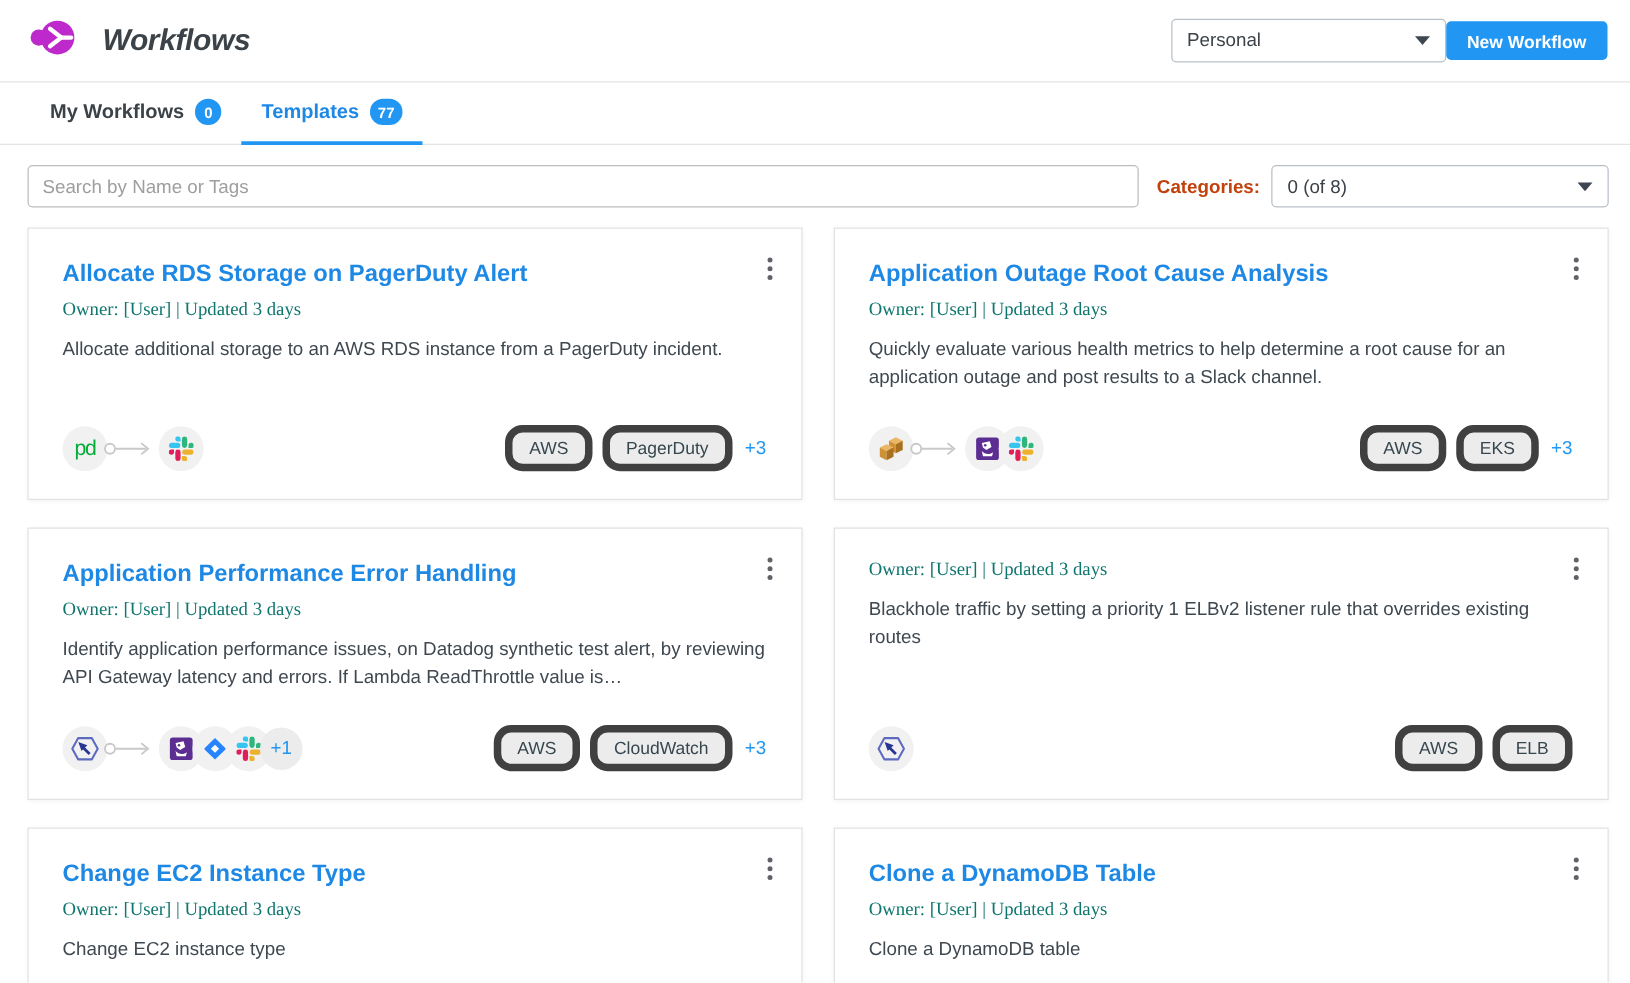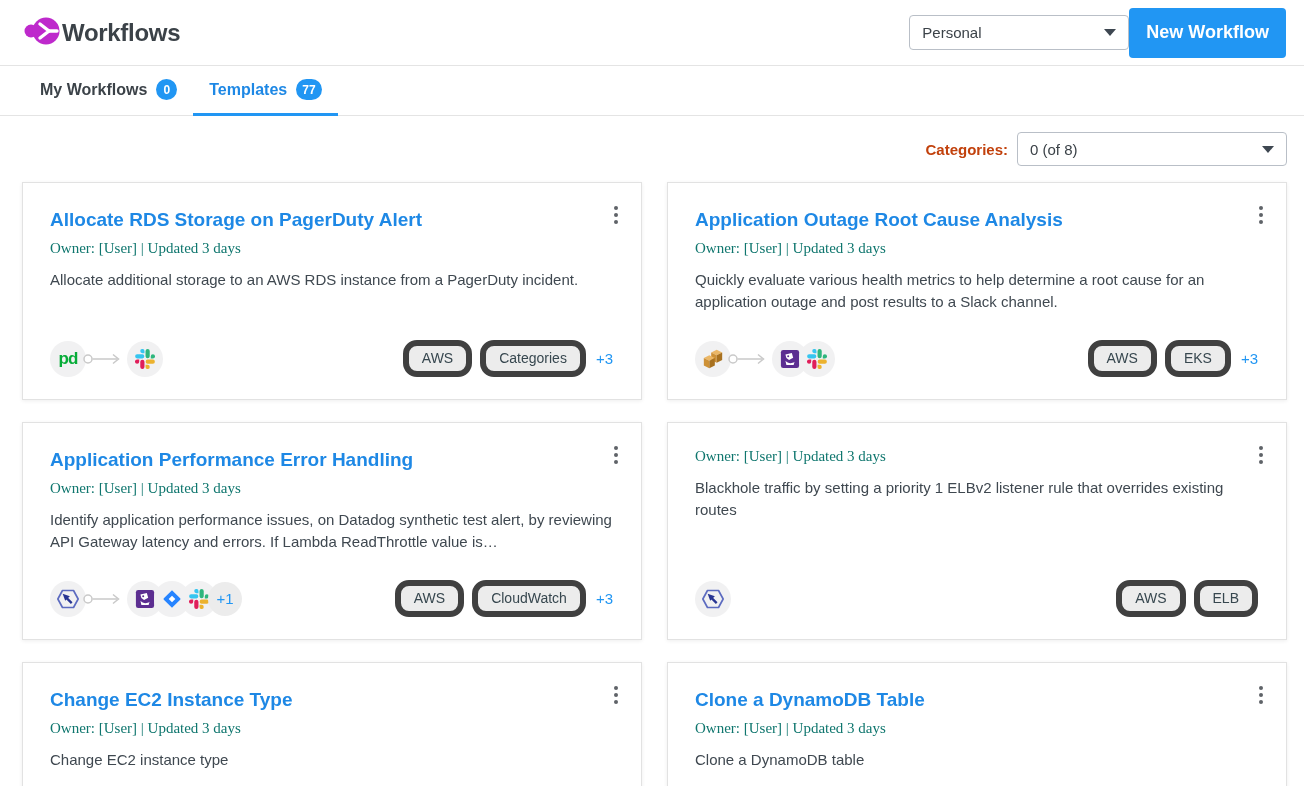--- a/index.html
+++ b/index.html
@@ -2,31 +2,31 @@
 <html><head>
 <meta charset="utf-8">
 <style>
   * { box-sizing: border-box; margin: 0; padding: 0; }
   html, body { width: 1304px; height: 786px; overflow: hidden; background: #fff;
     font-family: "Liberation Sans", sans-serif; color: #3f4850; }
 
   
   .header { display: flex; align-items: center; justify-content: space-between;
     height: 66px; padding: 0 18px 0 24px; border-bottom: 1px solid #e4e4e4; }
-  .brand { display: flex; align-items: center; gap: 0; }
+  .brand { display: flex; align-items: center; gap: 20px; font-style: italic; }
   .app-title { font-size: 24px; font-weight: 700; color: #3b4248; letter-spacing: -0.3px; }
   .header-right { display: flex; align-items: center; }
   .select-box { display: flex; align-items: center; justify-content: space-between;
     height: 35px; border: 1px solid #b9bfc7; border-radius: 4px; padding: 0 12px;
     font-size: 15px; color: #3b4248; background: #fff; cursor: pointer; }
   .workspace-select { width: 220px; }
   .caret { width: 0; height: 0; border-left: 6px solid transparent;
     border-right: 6px solid transparent; border-top: 7px solid #3e4751; }
   .btn-primary { background: #2196f3; color: #fff; border: none; border-radius: 4px;
-    height: 50px; padding: 0 17px; font-size: 18px; font-weight: 700;
+    height: 31px; padding: 0 17px; font-size: 14px; font-weight: 700;
     font-family: "Liberation Sans", sans-serif; cursor: pointer; }
 
   
   .tabs { display: flex; align-items: stretch; height: 50px; padding-left: 24px;
     border-bottom: 1px solid #e4e4e4; }
   .tab { display: flex; align-items: center; gap: 9px; padding: 0 16px;
     font-size: 16px; font-weight: 700; color: #3b4248; cursor: pointer;
     border-bottom: 3px solid transparent; margin-bottom: -1px; }
   .tab.active { color: #1e88e5; border-bottom-color: #2196f3; }
   .badge { background: #2196f3; color: #fff; font-size: 12px; font-weight: 700;
@@ -62,21 +62,21 @@
   .icons { display: flex; align-items: center; }
   .icon-circle { width: 36px; height: 36px; border-radius: 50%; background: #f1f1f2;
     display: inline-flex; align-items: center; justify-content: center; flex: none; }
   .action-group { display: flex; align-items: center; }
   .action-group .icon-circle { margin-left: -9px; }
   .action-group .icon-circle:first-child { margin-left: 0; }
   .arrow-connector { display: inline-flex; margin: 0 1px 0 -4px; }
   .extra-count { width: 34px; height: 34px; border-radius: 50%; background: #ececec;
     color: #2196f3; font-size: 15px; display: inline-flex; align-items: center;
     justify-content: center; margin-left: -9px; }
-  .pd-glyph { color: #06ac38; font-weight: 700; font-size: 17px; letter-spacing: -1px; }
+  .pd-glyph { color: #06ac38; font-weight: 400; font-size: 17px; letter-spacing: -1px; }
 
   .tags { margin-left: auto; display: flex; align-items: center; gap: 8px; }
   .tag { background: #ececec; border: 6px solid #404040; border-radius: 14px;
     padding: 4px 13px 5px; font-size: 14px; color: #37474f; cursor: pointer; white-space: nowrap; }
   .more-tags { color: #2196f3; font-size: 15px; cursor: pointer; margin-left: 2px; }
 </style>
 </head>
 <body>
 
 <header class="header">
@@ -105,20 +105,21 @@
     <span>My Workflows</span>
     <span class="badge">0</span>
   </div>
   <div class="tab active">
     <span>Templates</span>
     <span class="badge">77</span>
   </div>
 </nav>
 
 <div class="filters">
+  <input class="search-input" type="text" placeholder="Search by Name or Tags" style="">
   <span class="spacer"></span>
   <span class="categories-label">Categories:</span>
   <div class="select-box categories-select">
     <span>0 (of 8)</span>
     <span class="caret"></span>
   </div>
 </div>
 
 <main class="grid">
   <article class="card">
@@ -148,21 +149,21 @@
                 <path fill="#E01E5A" d="M5.04 15.17a2.53 2.53 0 1 1-2.52-2.53h2.52v2.53zm1.27 0a2.53 2.53 0 0 1 5.05 0v6.31a2.53 2.53 0 0 1-5.05 0v-6.31z"></path>
                 <path fill="#36C5F0" d="M8.83 5.04a2.53 2.53 0 1 1 2.53-2.52v2.52H8.83zm0 1.27a2.53 2.53 0 0 1 0 5.05H2.52a2.53 2.53 0 0 1 0-5.05h6.31z"></path>
                 <path fill="#2EB67D" d="M18.96 8.83a2.53 2.53 0 1 1 2.52 2.53h-2.52V8.83zm-1.27 0a2.53 2.53 0 0 1-5.05 0V2.52a2.53 2.53 0 0 1 5.05 0v6.31z"></path>
                 <path fill="#ECB22E" d="M15.17 18.96a2.53 2.53 0 1 1-2.53 2.52v-2.52h2.53zm0-1.27a2.53 2.53 0 0 1 0-5.05h6.31a2.53 2.53 0 0 1 0 5.05h-6.31z"></path>
               </svg>
             </span>
           </span>
         </div>
       <div class="tags">
           <span class="tag">AWS</span>
-          <span class="tag">Categories</span>
+          <span class="tag">PagerDuty</span>
           <span class="more-tags">+3</span>
         </div>
     </div>
   </article>
 
   <article class="card">
     <button class="kebab">
       <span class="dot"></span>
         <span class="dot"></span>
         <span class="dot"></span>

